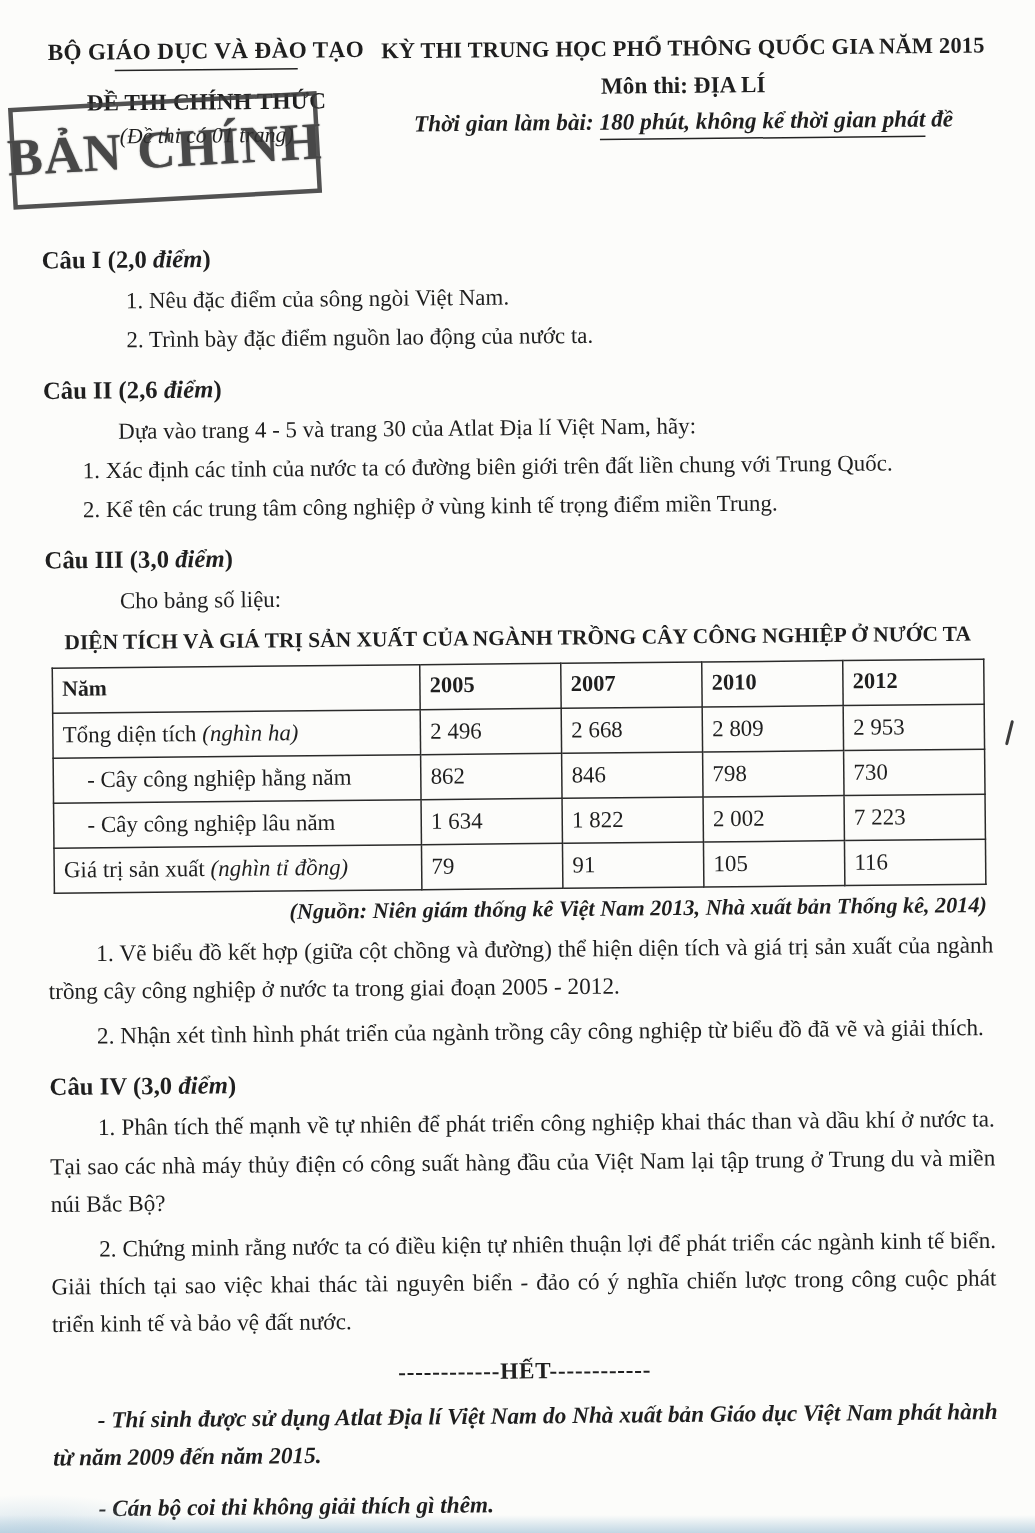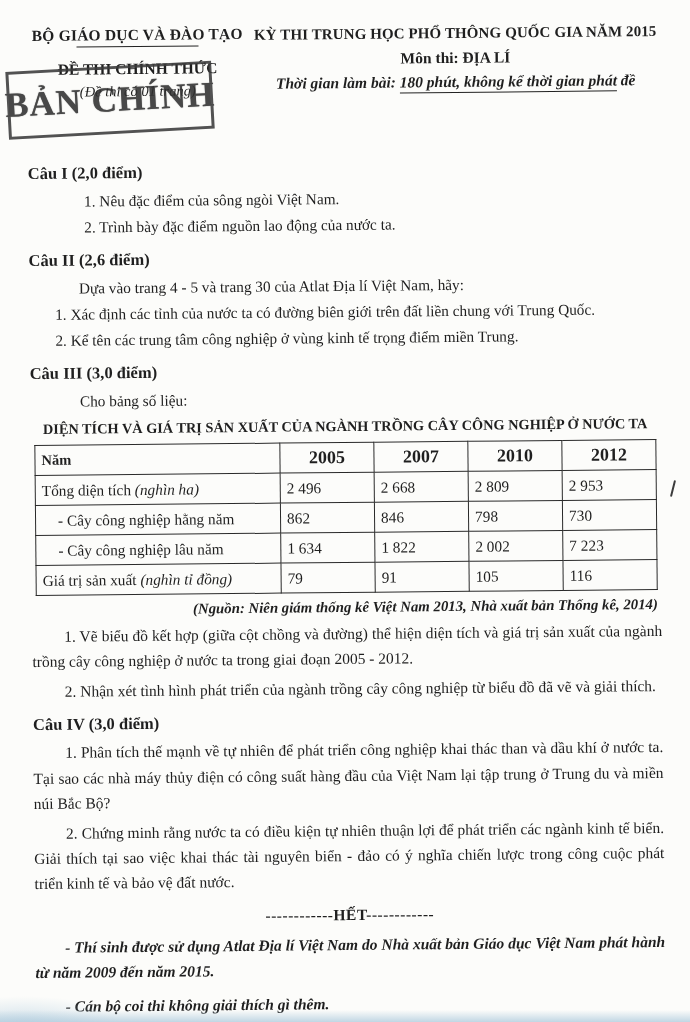--- a/index.html
+++ b/index.html
@@ -40,34 +40,34 @@
     white-space:nowrap;
   }
   .header-right { flex:1; text-align:center; padding-left:6px; padding-top:2px; }
   .exam-name { font-weight:bold; font-size:15px; white-space:nowrap; letter-spacing:.1px; }
   .subject { font-weight:bold; font-size:15.5px; margin-top:7px; }
   .duration { font-weight:bold; font-style:italic; font-size:15.5px; margin-top:6px; white-space:nowrap; }
   .duration .u { border-bottom:1.6px solid #232323; padding-bottom:1.5px; }
 
   
   .section-title { font-weight:bold; font-size:16.5px; margin-top:11px; margin-bottom:5px; }
-  .section-title .em { }
+  .section-title .em { font-style:italic; }
   .line { font-size:15.3px; line-height:1.68; }
   .indent-lg { padding-left:56px; }
   .indent-md { padding-left:50px; }
   .indent-sm { padding-left:26px; }
   .para { font-size:15.5px; line-height:1.62; text-align:justify; text-indent:32px; margin-top:5px; }
 
   .table-title { text-align:center; font-weight:bold; font-size:14.3px; margin-top:6px; margin-bottom:7px; white-space:nowrap; }
   table.data {
     border-collapse:collapse; margin:0 auto; width:622px;
     font-size:15.3px;
   }
   table.data th, table.data td { border:1.5px solid #2a2a2a; height:30px; padding:1px 6px; }
-  th.col-year { width:94px; text-align:center; font-weight:bold; font-size:18px; }
+  th.col-year { width:94px; text-align:left; font-weight:bold; font-size:15px; }
   th.col-label { text-align:left; font-weight:bold; font-size:14.5px; padding-left:10px; }
   td.row-label { text-align:left; padding-left:10px; white-space:nowrap; }
   td.row-label.sub { padding-left:22px; }
   td.row-label .note { font-style:italic;text-align:right; }
   td.val { }
   .source-line { text-align:right; font-weight:bold; font-style:italic; font-size:14.8px; margin-top:6px; padding-right:4px; }
 
   
   .end-marker { text-align:center; font-weight:bold; font-size:15.5px; margin-top:13px; letter-spacing:.5px; }
   .note-para { font-weight:bold; font-style:italic; font-size:15.5px; line-height:1.6; text-align:justify; text-indent:30px; margin-top:9px; }

